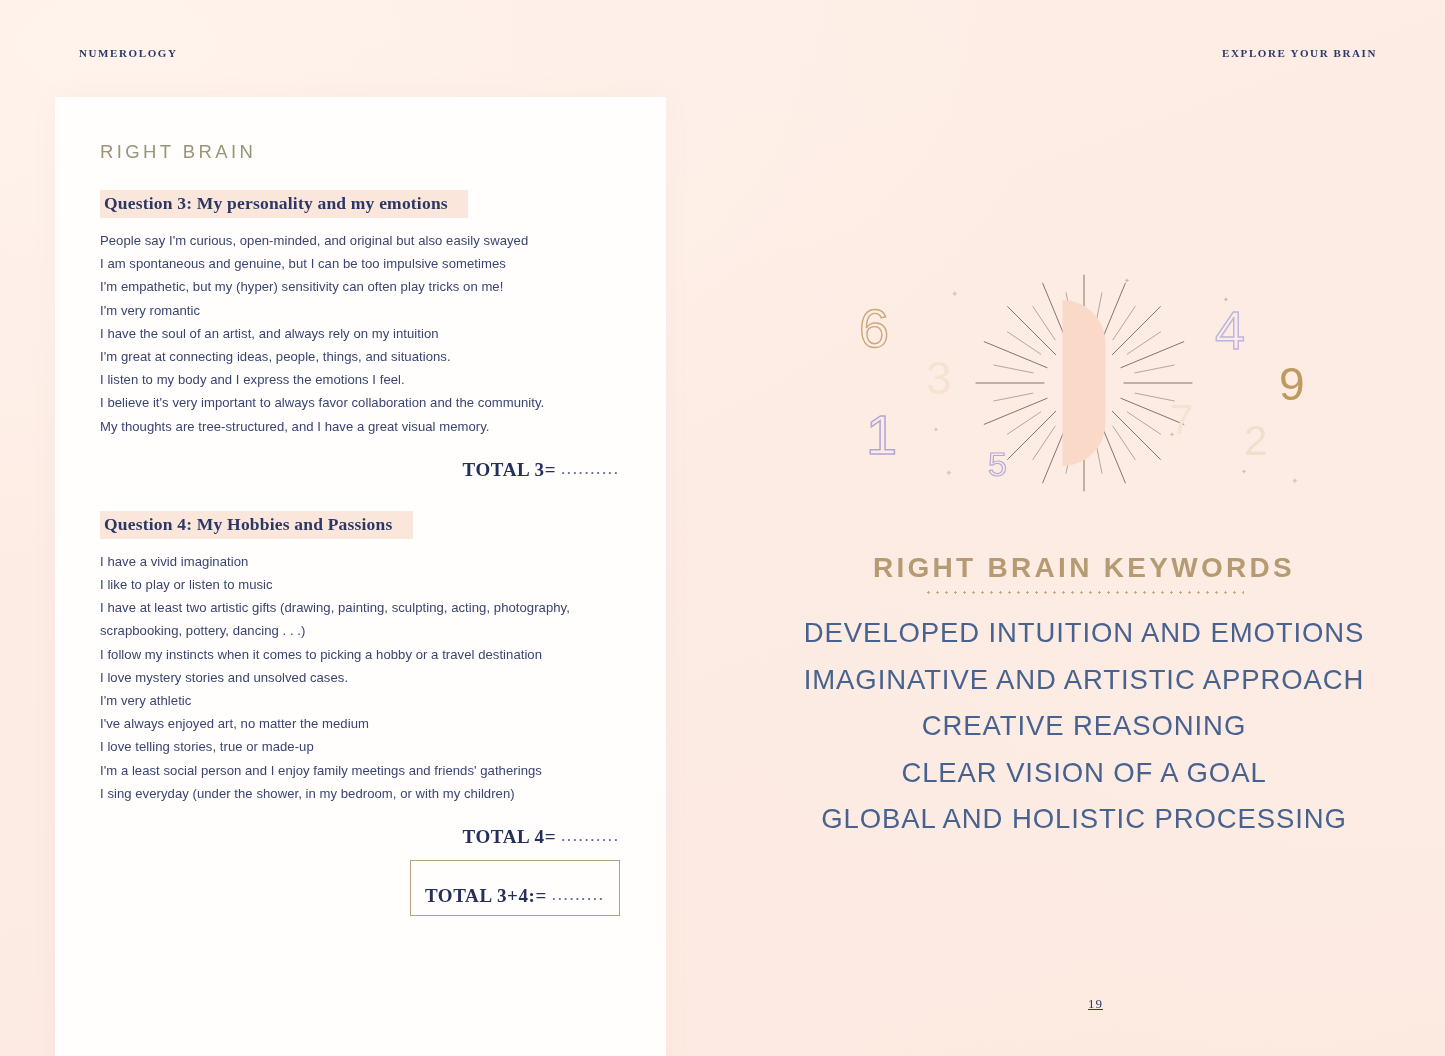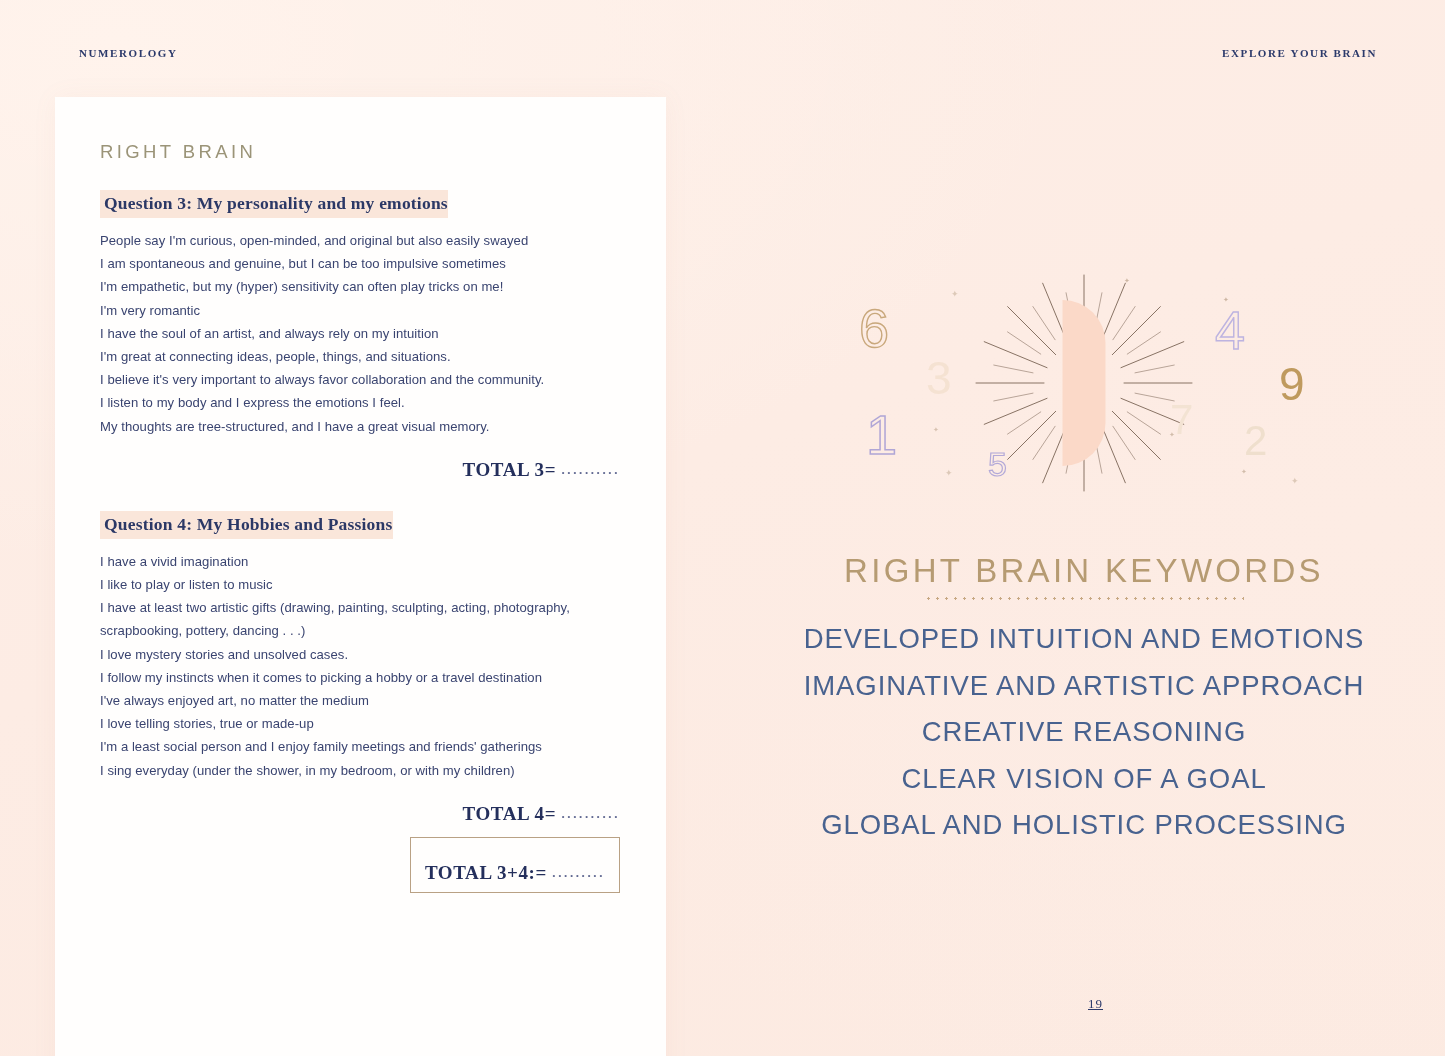--- a/index.html
+++ b/index.html
@@ -78,21 +78,21 @@
     margin-bottom: 27px;
   }
 
   .q-heading {
     display: inline-block;
     font-family: "Liberation Serif", serif;
     font-weight: bold;
     font-size: 17.5px;
     color: #2b3866;
     background: #fae6da;
-    padding: 3px 0 4px 4px;
+    padding: 3px 20px 4px 4px;
     letter-spacing: 0.2px;
     margin-bottom: 11px;
   }
 
   .q-list {
     list-style: none;
   }
   .q-list li {
     font-family: "Liberation Sans", sans-serif;
     font-size: 13.1px;
@@ -207,24 +207,24 @@
   
   .keywords {
     position: absolute;
     left: 0;
     top: 552px;
     width: 722px;
     text-align: center;
   }
   .kw-title {
     font-family: "Liberation Sans", sans-serif;
-    font-size: 33px;
+    font-size: 28px;
     letter-spacing: 3.3px;
     color: #b69b72;
-    font-weight: 400;
+    font-weight: 700;
   }
   .kw-dots {
     margin: 7px auto 16px auto;
     width: 320px;
     height: 3px;
     background-image: radial-gradient(circle, #c7a883 1.2px, rgba(0,0,0,0) 1.4px);
     background-size: 9px 3px;
     background-repeat: repeat-x;
   }
   .kw-item {
@@ -254,39 +254,40 @@
 
       <div class="block-q3">
         <div class="q-heading">Question 3: My personality and my emotions</div>
         <ul class="q-list">
             <li>People say I'm curious, open-minded, and original but also easily swayed</li>
             <li>I am spontaneous and genuine, but I can be too impulsive sometimes</li>
             <li>I'm empathetic, but my (hyper) sensitivity can often play tricks on me!</li>
             <li>I'm very romantic</li>
             <li>I have the soul of an artist, and always rely on my intuition</li>
             <li>I'm great at connecting ideas, people, things, and situations.</li>
+            <li>I listen to my body and I express the emotions I feel.</li>
             <li>I believe it's very important to always favor collaboration and the community.</li>
-            <li>I listen to my body and I express the emotions I feel.</li>
             <li>My thoughts are tree-structured, and I have a great visual memory.</li>
           </ul>
       </div>
 
       <div class="total-line spacer-total3">
         <span>TOTAL 3=</span>
         <span class="total-dots">..........</span>
       </div>
 
       <div class="spacer-q4">
         <div class="q-heading">Question 4: My Hobbies and Passions</div>
         <ul class="q-list">
             <li>I have a vivid imagination</li>
             <li>I like to play or listen to music</li>
             <li>I have at least two artistic gifts (drawing, painting, sculpting, acting, photography, scrapbooking, pottery, dancing . . .)</li>
+            <li>I follow my instincts when it comes to picking a hobby or a travel destination</li>
             <li>I love mystery stories and unsolved cases.</li>
-            <li>I follow my instincts when it comes to picking a hobby or a travel destination</li>
+            <li>I'm very athletic</li>
             <li>I've always enjoyed art, no matter the medium</li>
             <li>I love telling stories, true or made-up</li>
             <li>I'm a least social person and I enjoy family meetings and friends' gatherings</li>
             <li>I sing everyday (under the shower, in my bedroom, or with my children)</li>
           </ul>
       </div>
 
       <div class="total-line spacer-total4">
         <span>TOTAL 4=</span>
         <span class="total-dots">..........</span>

